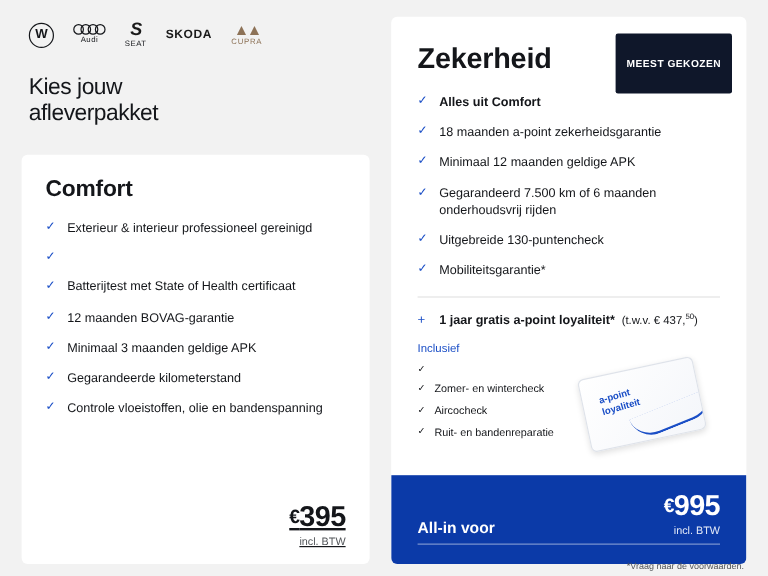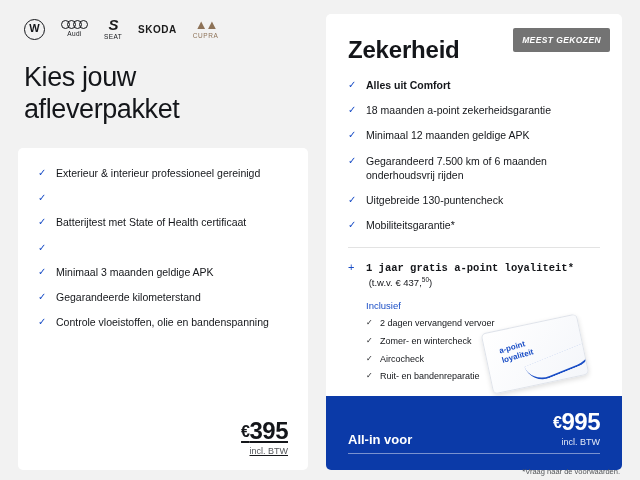--- a/index.html
+++ b/index.html
@@ -119,21 +119,21 @@
   }
   .cupra-word {
     font-size: 6.5px;
     letter-spacing: .6px;
     margin-top: 2px;
     color: #8d7257;
   }
 
   .headline {
     margin: 18px 0 0 6px;
-    font-size: 27px;
+    font-size: 19px;
     line-height: 1.18;
     font-weight: normal;
     letter-spacing: -0.4px;
     color: #14161a;
   }
 
   .comfort-card {
     margin-top: 22px;
     background: #ffffff;
     border-radius: 5px;
@@ -198,28 +198,27 @@
     border-radius: 5px;
     position: relative;
     display: flex;
     flex-direction: column;
     overflow: hidden;
   }
   .badge {
     position: absolute;
     top: 14px;
     right: 12px;
-    background: #737373;
+    background: #0f172a;
     color: #ffffff;
     font-size: 8.5px;
     font-weight: bold;
     letter-spacing: .4px;
-    padding: 7px 9px;
+    padding: 20px 9px;
     border-radius: 2px;
-    font-style: italic;
   }
   .right-body {
     padding: 22px 22px 0 22px;
     flex: 1;
     display: flex;
     flex-direction: column;
   }
   .zeker-title {
     font-size: 24px;
     font-weight: bold;
@@ -240,29 +239,28 @@
     line-height: 1.35;
     margin-bottom: 10px;
   }
   .plus {
     flex: 0 0 auto;
     width: 9px;
     color: #1a4ec6;
     font-size: 11px;
     line-height: 1.3;
   }
-  .loyalty-text b { font-weight: bold; font-family: Liberation Mono, monospace; }
+  .loyalty-text b { font-weight: bold; }
   .loyalty-text .vat {
     font-size: 9.5px;
     color: #14161a;
   }
   .loyalty-text .vat sup { font-size: 6.5px; }
 
   .inclusief-block {
-    margin-left: 18px;
     position: relative;
   }
   .inclusief-title {
     color: #1a4ec6;
     font-size: 9.5px;
     margin-bottom: 7px;
   }
   .sub-list {
     list-style: none;
     margin: 0;
@@ -399,34 +397,36 @@
           <span class="cupra-glyph">▲▲</span>
           <span class="cupra-word">CUPRA</span>
         </span>
       </div>
     </div>
 
     <h1 class="headline"><span style="white-space: pre-line;">Kies jouw
 afleverpakket</span></h1>
 
     <div class="comfort-card">
+      <div class="comfort-title">Comfort</div>
       <ul class="feature-list">
         <li>
             <span class="check">✓</span>
             <span>Exterieur &amp; interieur professioneel gereinigd</span>
           </li>
         <li>
             <span class="check">✓</span>
           </li>
         <li>
             <span class="check">✓</span>
             <span>Batterijtest met State of Health certificaat</span>
           </li>
         <li>
             <span class="check">✓</span>
+            <span>12 maanden BOVAG-garantie</span>
           </li>
         <li>
             <span class="check">✓</span>
             <span>Minimaal 3 maanden geldige APK</span>
           </li>
         <li>
             <span class="check">✓</span>
             <span>Gegarandeerde kilometerstand</span>
           </li>
         <li>
@@ -482,21 +482,20 @@
           <b>1 jaar gratis a-point loyaliteit*</b>
           <span class="vat">&nbsp;<span>(t.w.v. € 437,</span><sup>50</sup><span>)</span></span>
         </span>
       </div>
 
       <div class="inclusief-block">
         <div class="inclusief-title">Inclusief</div>
         <ul class="sub-list">
           <li>
               <span class="sub-check">✓</span>
-              <span>2 dagen vervangend vervoer</span>
             </li>
           <li>
               <span class="sub-check">✓</span>
               <span>Zomer- en wintercheck</span>
             </li>
           <li>
               <span class="sub-check">✓</span>
               <span>Aircocheck</span>
             </li>
           <li>

